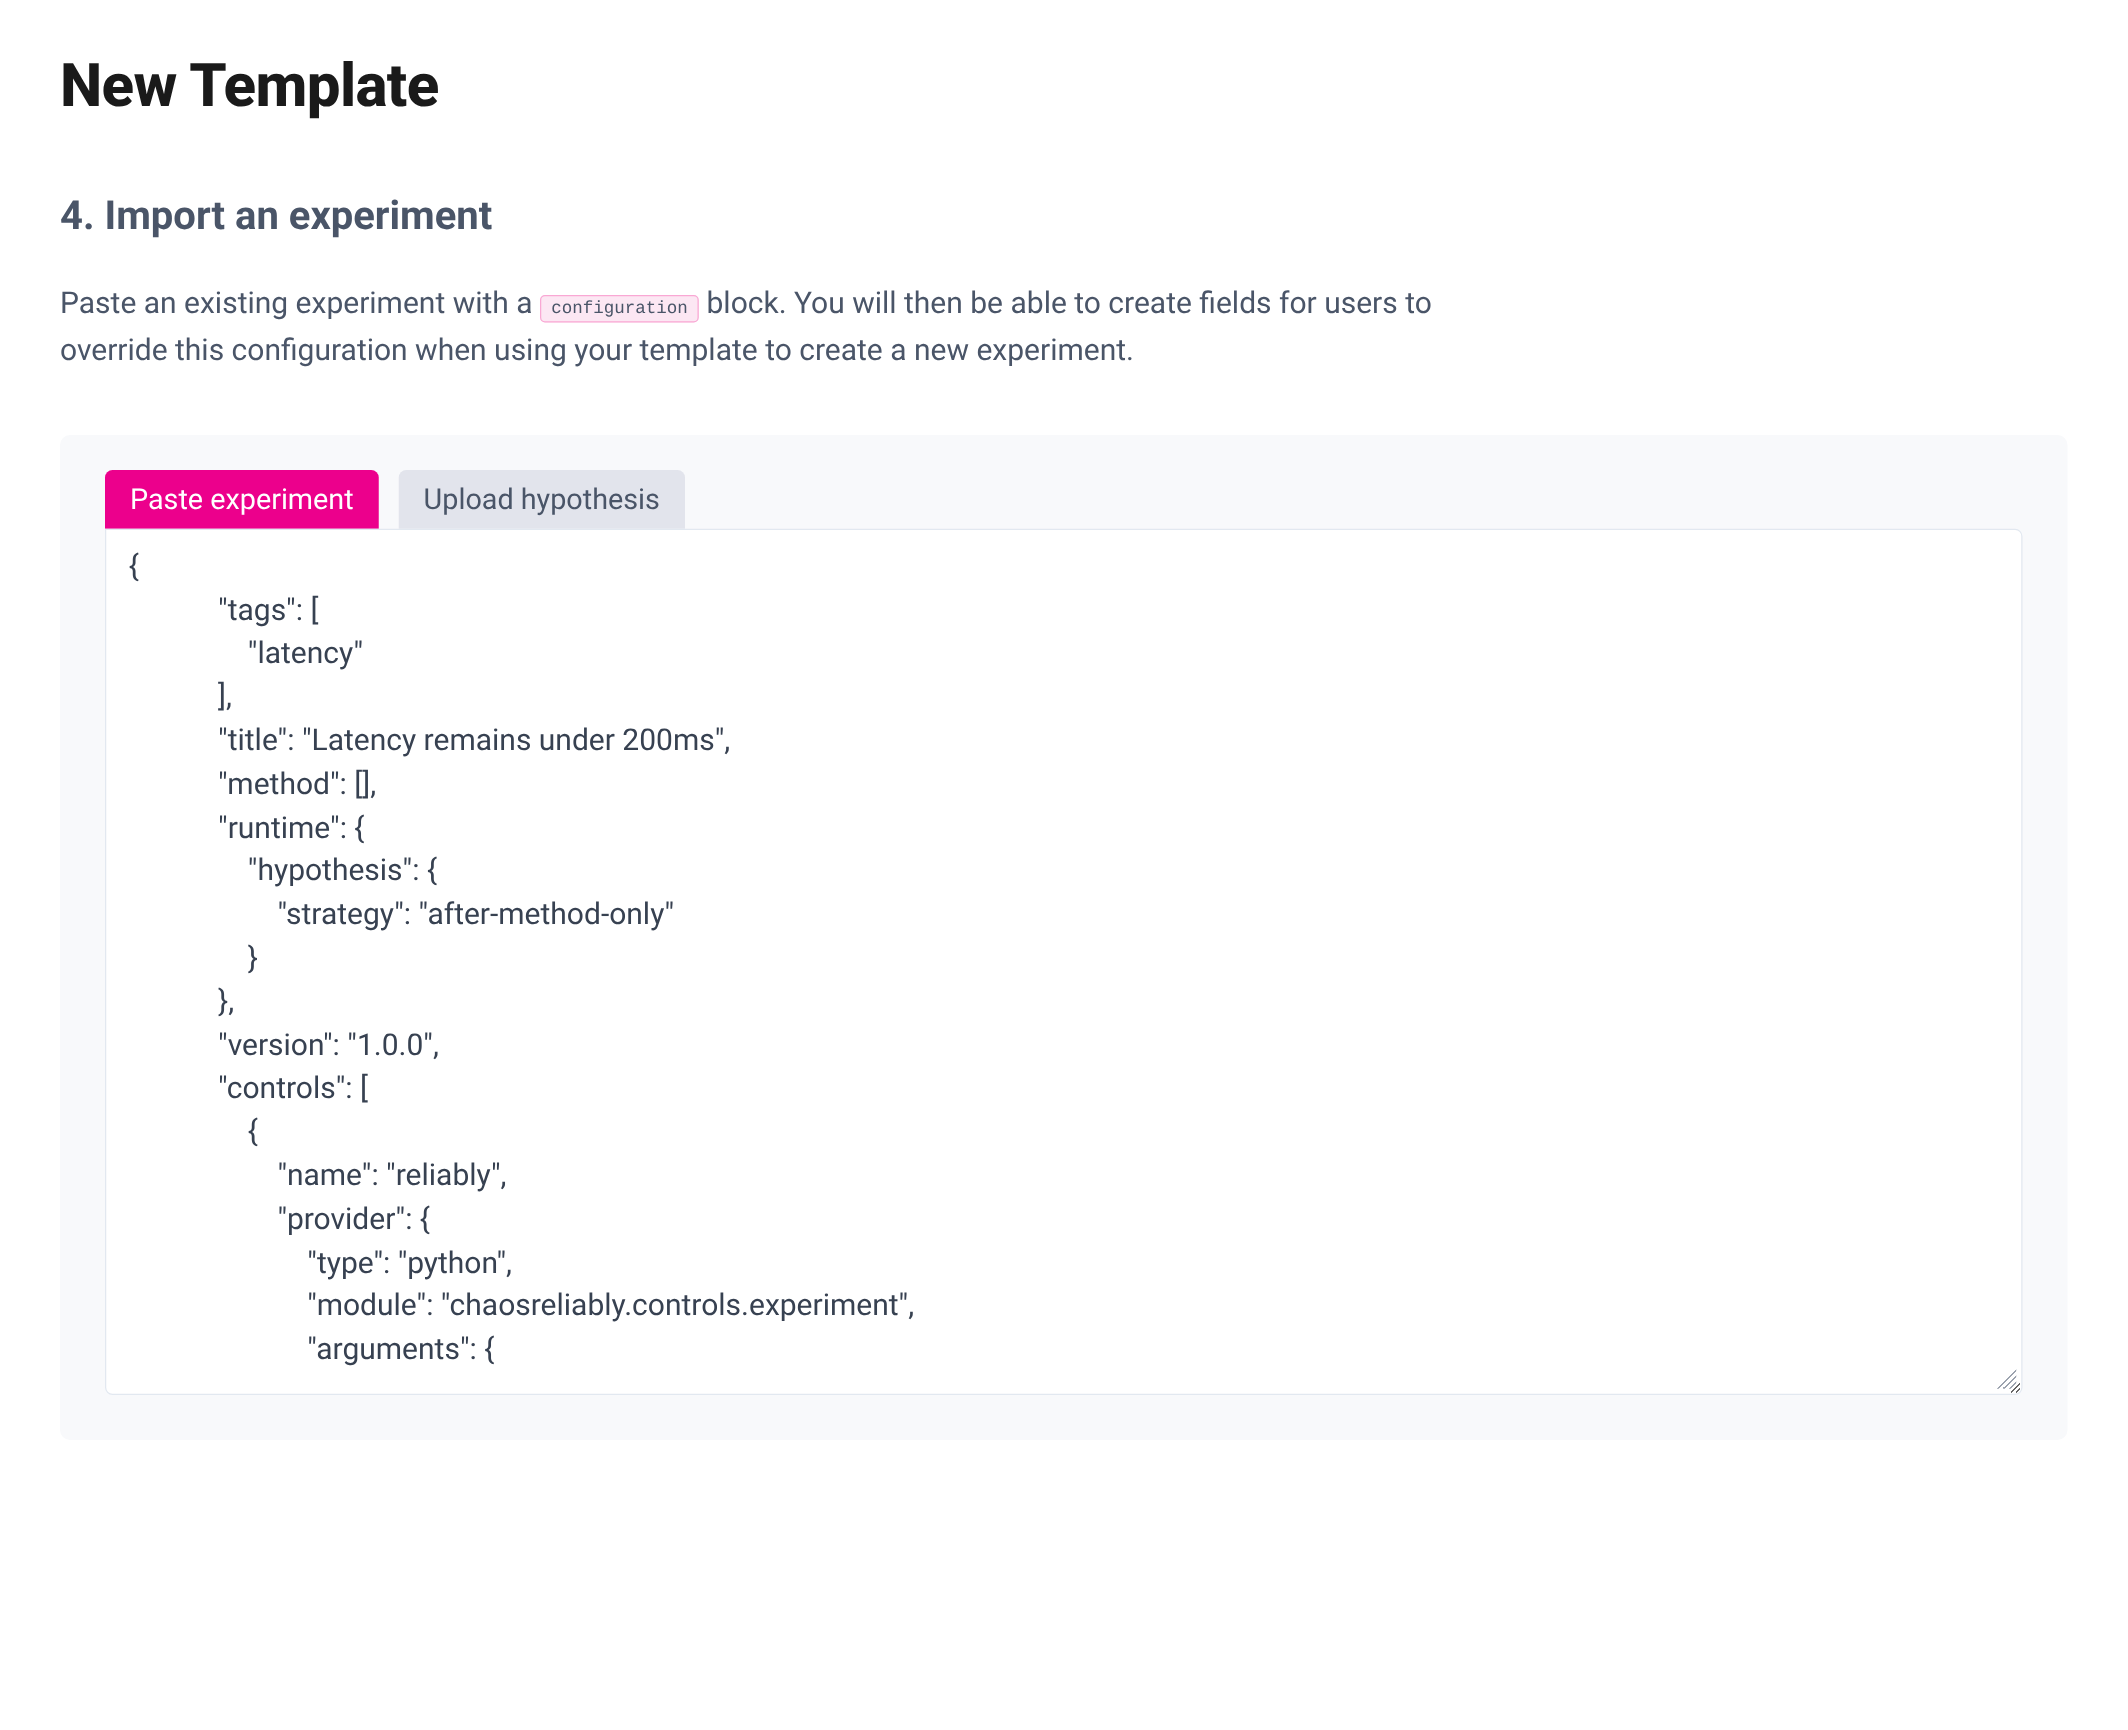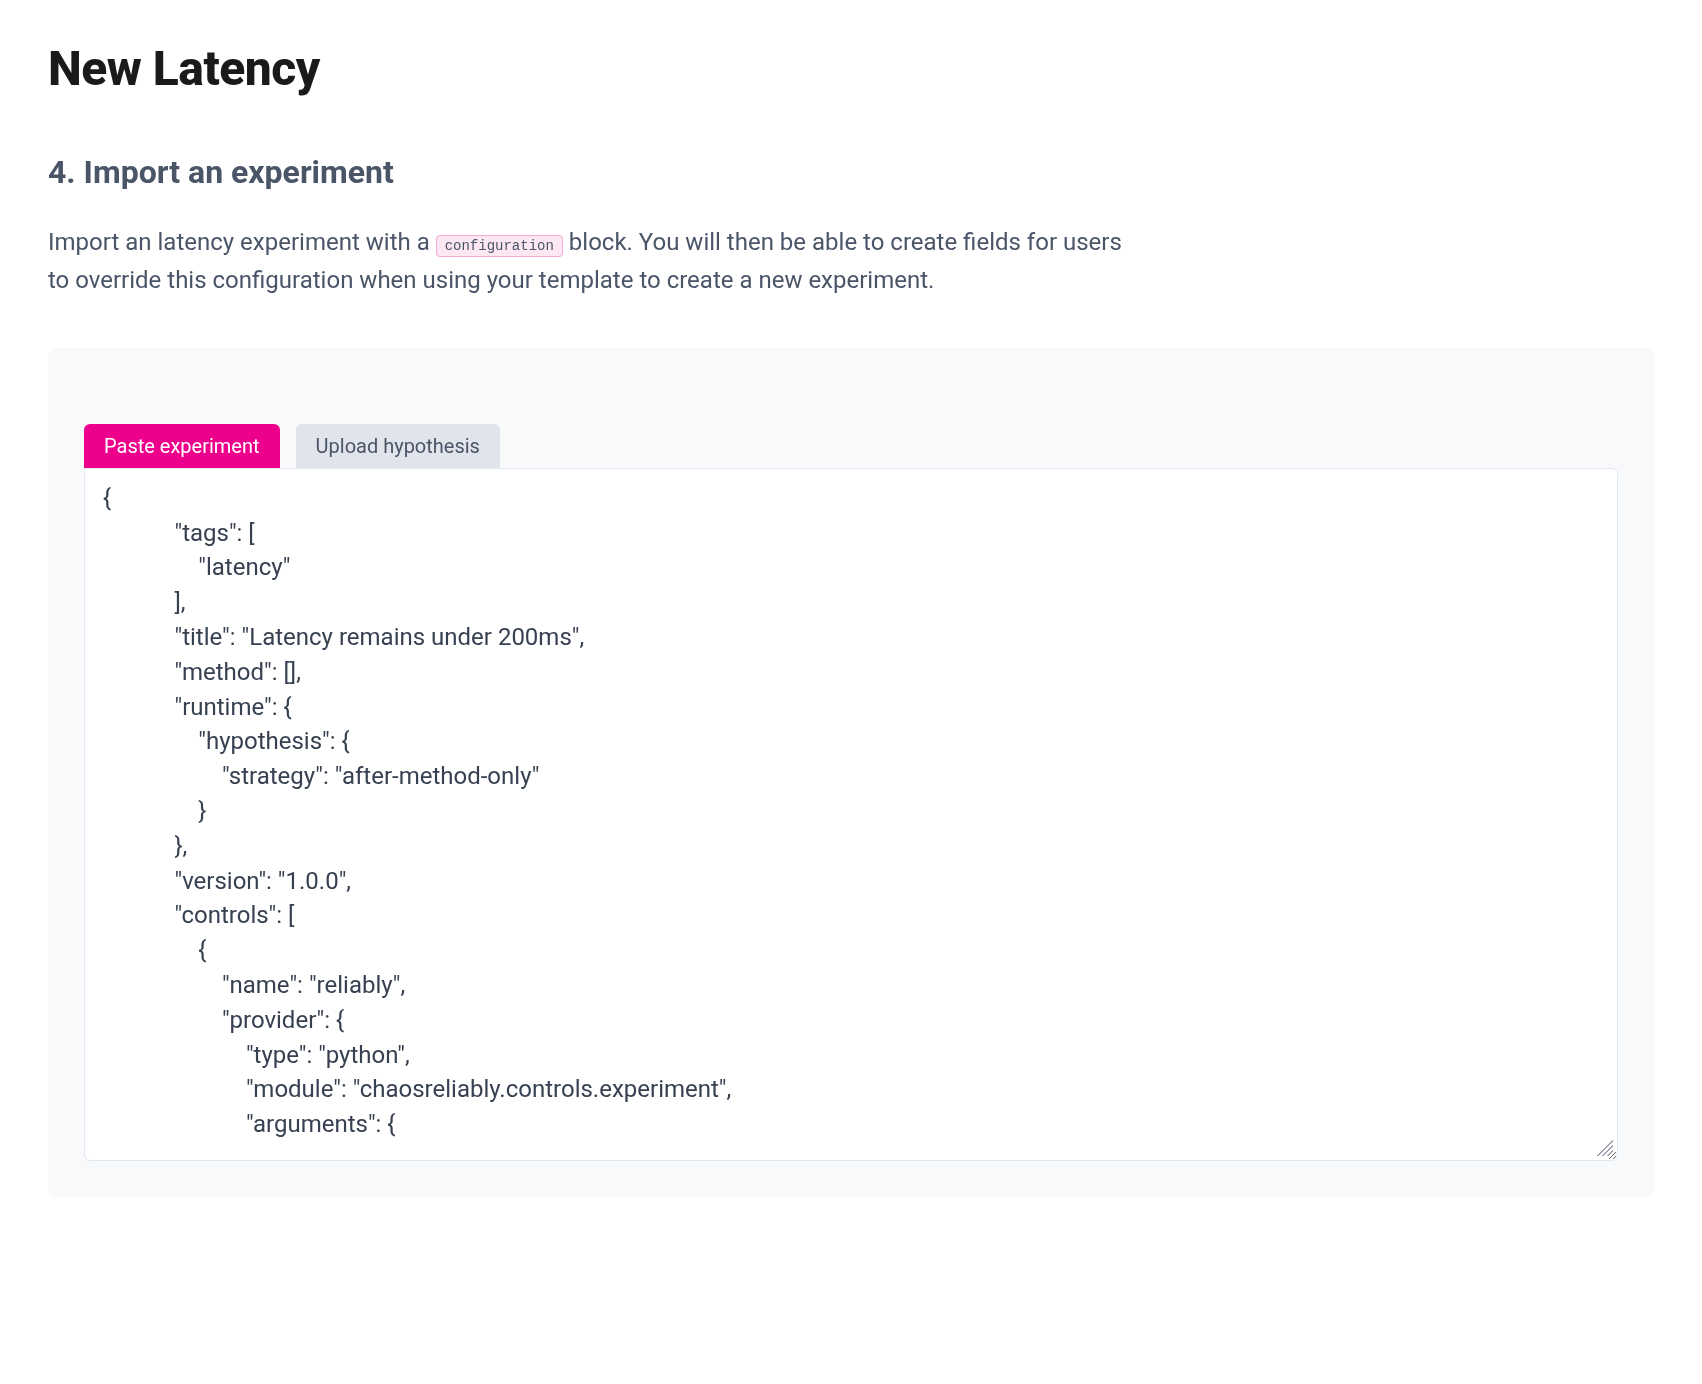--- a/index.html
+++ b/index.html
@@ -46,28 +46,27 @@
       background: #f8f9fb;
       border-radius: 8px;
       padding: 28px 36px 36px 36px;
     }
     .tabs {
       display: flex;
       gap: 16px;
       margin-bottom: 0;
     }
     .tab {
-      font-size: 20px;
+      font-size: 23px;
       font-weight: 400;
       padding: 10px 20px;
       border-radius: 6px 6px 0 0;
       border: none;
       cursor: pointer;
       font-family: inherit;
-      margin-top: 48px;
     }
     .tab-active {
       background: #ec008c;
       color: #ffffff;
     }
     .tab-inactive {
       background: #e2e4ec;
       color: #4a5568;
     }
     .code-editor {
@@ -91,26 +90,26 @@
       right: 4px;
       width: 16px;
       height: 16px;
       cursor: nwse-resize;
       background-image: linear-gradient(135deg, transparent 0%, transparent 50%, #9ca3af 50%, #9ca3af 55%, transparent 55%, transparent 65%, #9ca3af 65%, #9ca3af 70%, transparent 70%, transparent 80%, #9ca3af 80%, #9ca3af 85%, transparent 85%);
     }
   </style>
 </head>
 <body>
 
-<h1 class="page-title">New Latency</h1>
+<h1 class="page-title">New Template</h1>
 
 <h2 class="section-title">4. Import an experiment</h2>
 
 <p class="description">
-  <span>Import an latency experiment with a </span><span class="code-pill">configuration</span><span> block. You will then be able to create fields for users to override this configuration when using your template to create a new experiment.</span>
+  <span>Paste an existing experiment with a </span><span class="code-pill">configuration</span><span> block. You will then be able to create fields for users to override this configuration when using your template to create a new experiment.</span>
 </p>
 
 <div class="import-panel">
   <div class="tabs">
     <button class="tab tab-active">Paste experiment</button>
     <button class="tab tab-inactive">Upload hypothesis</button>
   </div>
   <div class="code-editor">{
             "tags": [
                 "latency"

